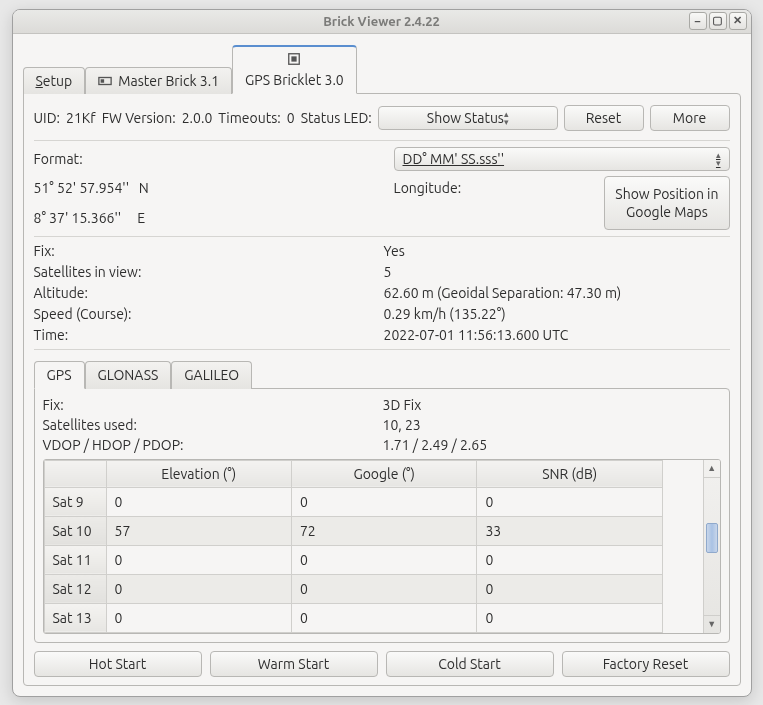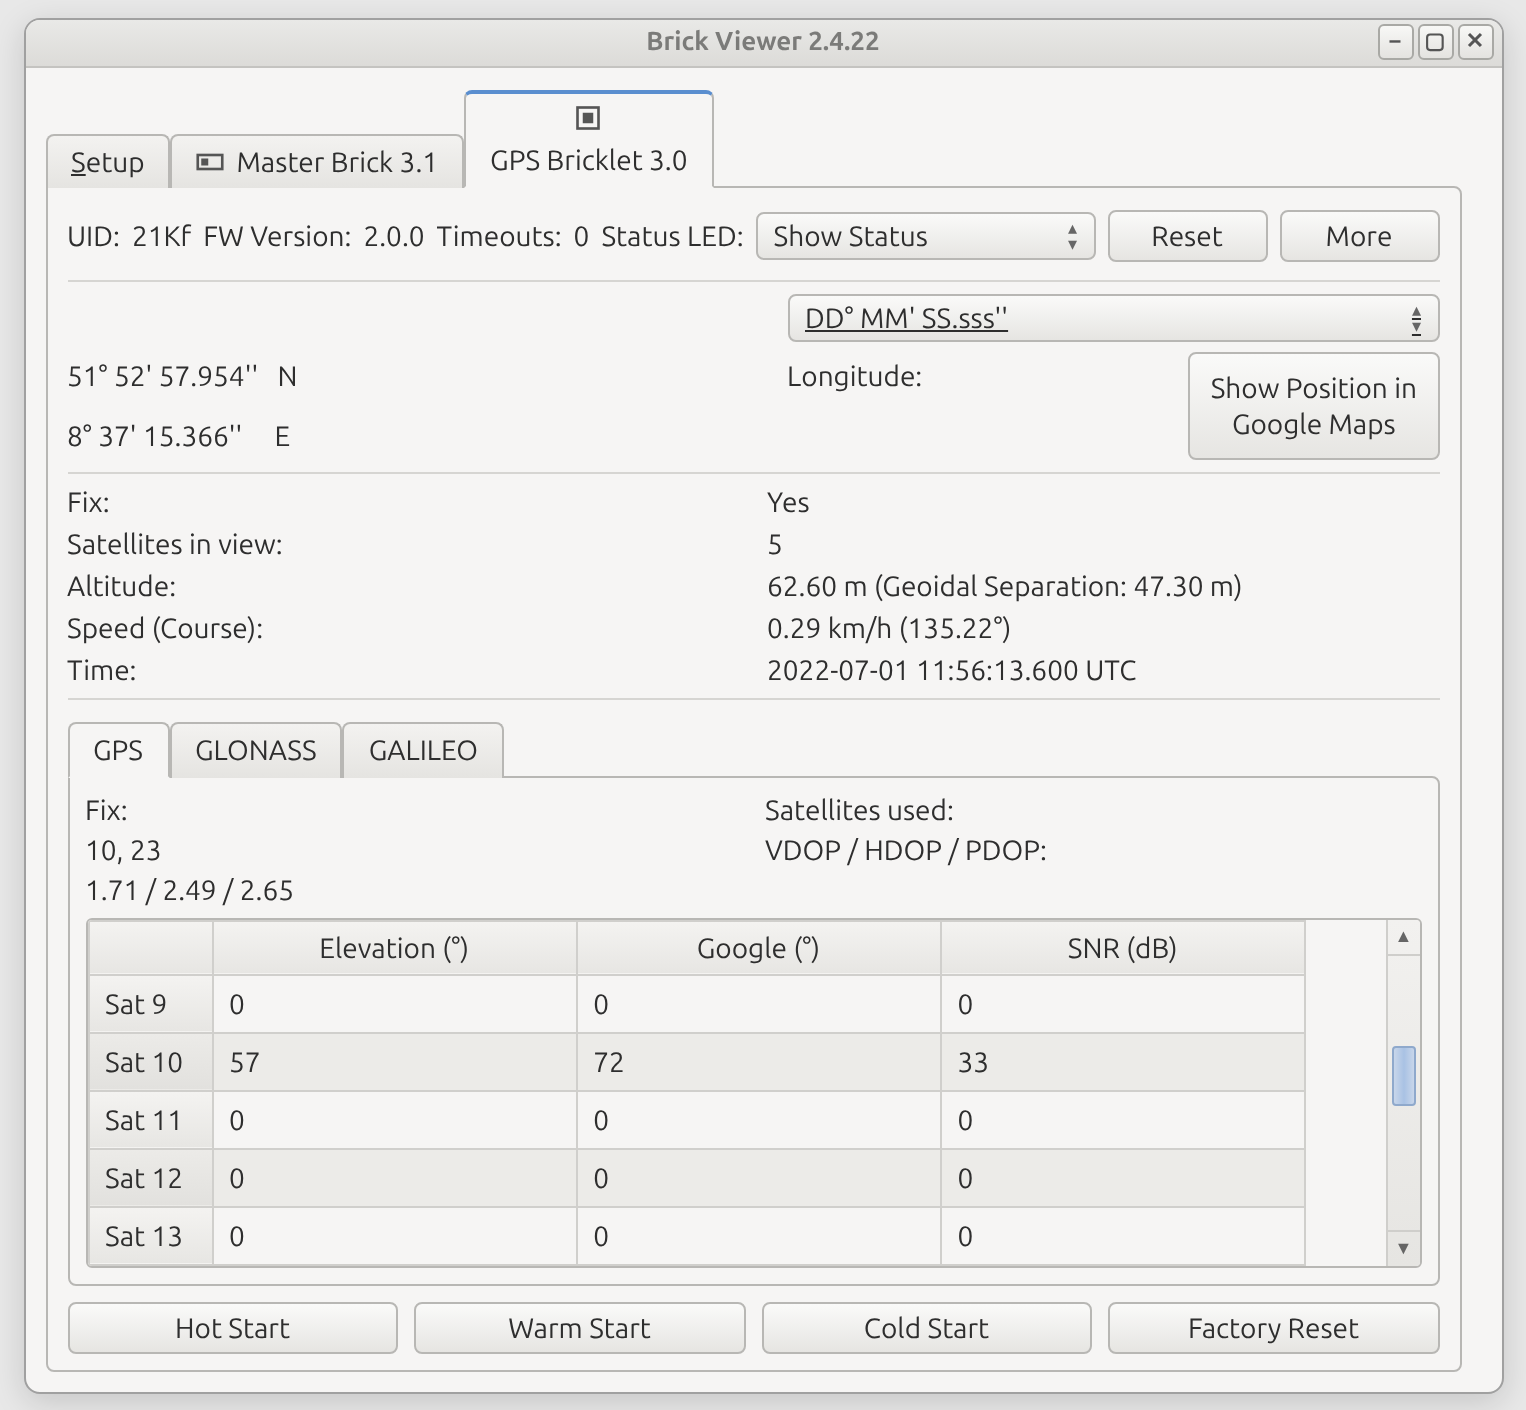--- a/index.html
+++ b/index.html
@@ -49,21 +49,21 @@
     width: 18px;
     height: 18px;
     border: 1px solid #a9a9a5;
     background: linear-gradient(#f8f8f6,#e4e3e0);
     border-radius: 3px;
     display:flex;align-items:center;justify-content:center;
     font-size:11px;color:#555;cursor:pointer;
   }
   .body {
     flex:1;
-    padding:10px 20px 10px 10px;
+    padding:10px 10px 10px 10px;
     display:flex;flex-direction:column;
     overflow:hidden;
   }
   .tabs {
     display:flex;
     align-items:flex-end;
     gap:0;
   }
   .tab {
     padding:5px 12px;
@@ -213,31 +213,32 @@
     <div class="tab-content">
 
       <div class="info-row" style="gap:6px;">
         <span class="label">UID:</span>
         <span>21Kf</span>
         <span class="label">FW Version:</span>
         <span>2.0.0</span>
         <span class="label">Timeouts:</span>
         <span>0</span>
         <span class="label">Status LED:</span>
-        <div class="select" style="flex:1;">
+        <div class="select" style="flex:1;justify-content:center;">
           <span>Show Status</span>
           <span class="arrows">▴<br>▾</span>
         </div>
         <div class="btn" style="min-width:80px;">Reset</div>
         <div class="btn" style="min-width:80px;">More</div>
       </div>
 
       <hr class="sep">
 
       <div class="grid2">
+        <span class="label">Format:</span>
         <div class="select" style="grid-column:2/4;text-decoration:underline;">
           <span>DD° MM' SS.sss''</span>
           <span class="arrows">▴<br>▾</span>
         </div>
 
         <span class="grid-val"><span>51° 52' 57.954''</span>&nbsp;&nbsp;&nbsp;<span>N</span></span>
         <div class="big-btn" style="grid-row:2/4;grid-column:3;">
           <span>Show Position in</span><br>
           <span>Google Maps</span>
         </div>
@@ -264,20 +265,21 @@
       <hr class="sep">
 
       <div class="subtabs">
         <div class="subtab active">GPS</div>
         <div class="subtab">GLONASS</div>
         <div class="subtab">GALILEO</div>
       </div>
       <div class="subtab-content">
         <div style="display:grid;grid-template-columns:340px 1fr;row-gap:4px;margin-bottom:6px;">
           <span class="label">Fix:</span>
+          <span>3D Fix</span>
           <span class="label">Satellites used:</span>
           <span>10, 23</span>
           <span class="label">VDOP / HDOP / PDOP:</span>
           <span>1.71 / 2.49 / 2.65</span>
         </div>
         <div class="tablewrap">
           <table>
             <thead>
               <tr>
                 <th class="rowh"></th>

